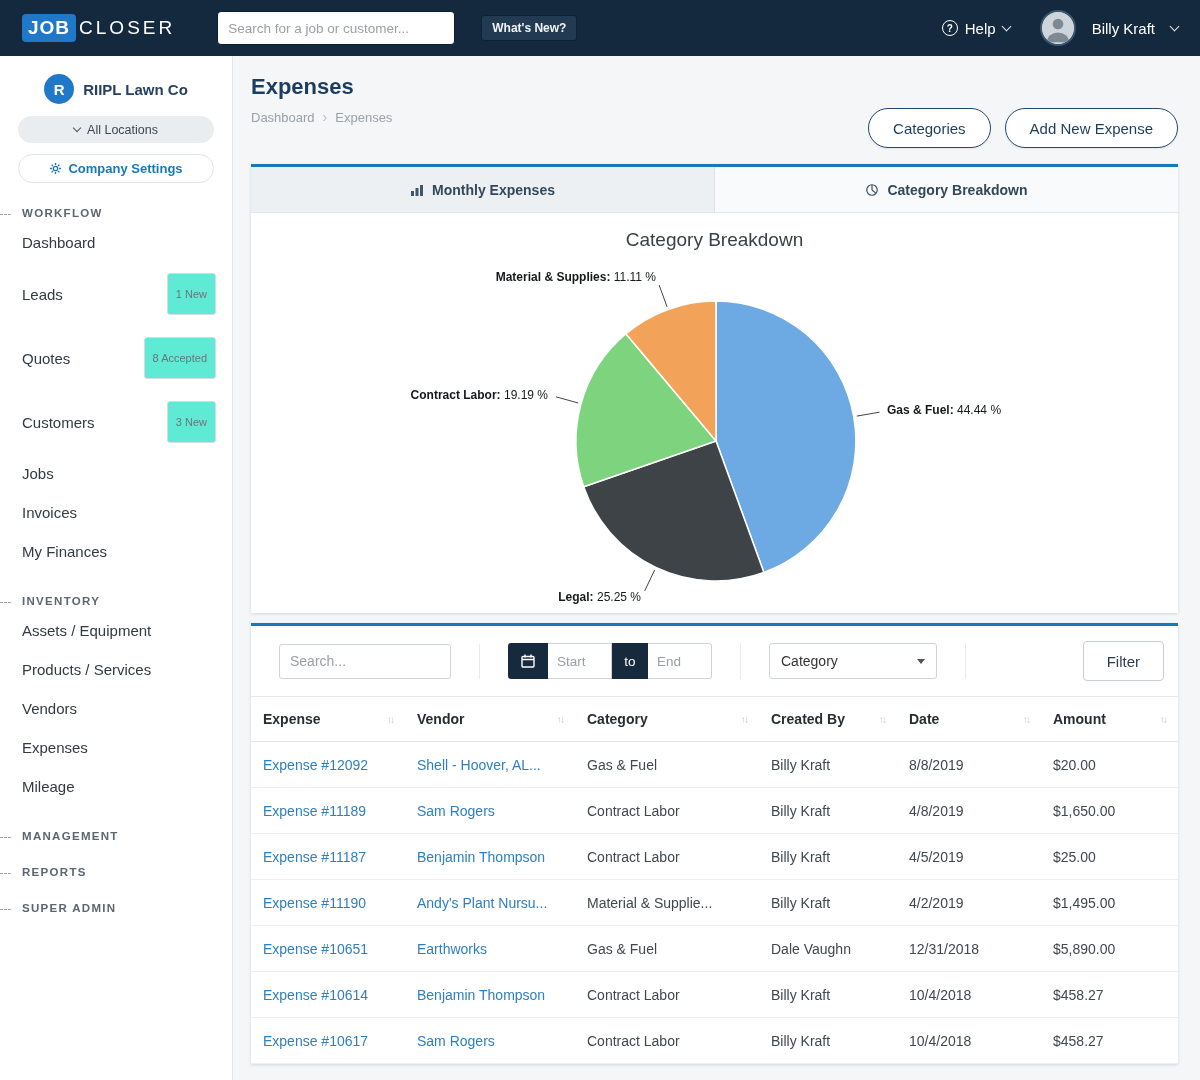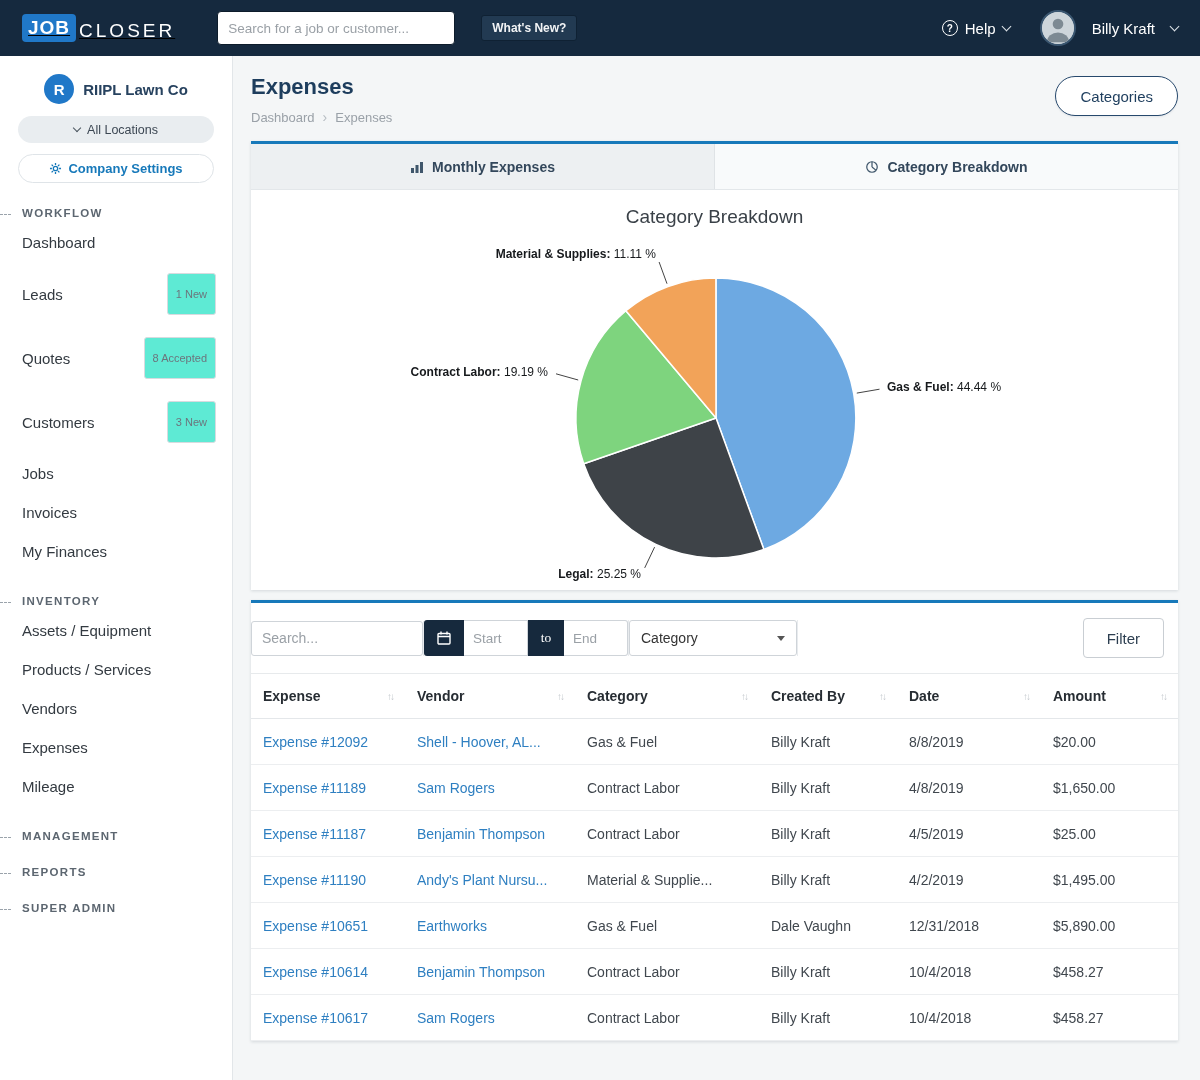--- a/index.html
+++ b/index.html
@@ -2,21 +2,21 @@
 <html><head>
 <meta charset="utf-8">
 <style>
   * { box-sizing: border-box; margin: 0; padding: 0; }
   html, body { width: 1200px; height: 1080px; overflow: hidden; }
   body { font-family: "Liberation Sans", sans-serif; background: #f4f6f7; position: relative; }
 
   
   .navbar { position: absolute; top: 0; left: 0; width: 1200px; height: 56px;
             background: #15293e; display: flex; align-items: center; padding: 0 22px; z-index: 10; }
-  .logo { display: flex; align-items: flex-end; gap: 3px; text-decoration: underline; }
+  .logo { display: flex; align-items: center; gap: 3px; }
   .logo-job { background: #2078c8; color: #fff; font-weight: bold; font-size: 19px;
               letter-spacing: 1px; padding: 3px 6px; border-radius: 4px; }
   .logo-closer { color: #fff; font-size: 19px; letter-spacing: 3px; font-weight: normal; }
   .nav-search { margin-left: 42px; width: 238px; height: 34px; border-radius: 4px;
                 border: 1px solid #0d1c2b; padding: 0 10px; font-size: 13.5px; color: #333;
                 font-family: "Liberation Sans", sans-serif; }
   .nav-search::placeholder { color: #9aa0a6; }
   .whats-new { margin-left: 26px; background: #223a52; color: #f2f4f6; border: 1px solid #0f2133;
                font-size: 12px; font-weight: bold; padding: 5px 10px; border-radius: 3px; cursor: pointer;
                font-family: "Liberation Sans", sans-serif; }
@@ -58,21 +58,21 @@
   
   .main { position: absolute; top: 56px; left: 233px; right: 0; bottom: 0;
           padding: 12px 22px 0 18px; background: #f4f6f7; overflow: hidden; }
   .page-header { display: flex; justify-content: space-between; align-items: flex-start; padding: 6px 0 16px; }
   .page-title { font-size: 22px; font-weight: bold; color: #1d3d5d; }
   .breadcrumb { margin-top: 9px; font-size: 13px; color: #9aa1a8; display: flex; align-items: center; gap: 8px; }
   .crumb-sep { color: #b6bcc2; font-size: 14px; }
   .header-buttons { display: flex; gap: 14px; padding-top: 2px; }
   .pill-btn { height: 40px; padding: 0 24px; border-radius: 20px; background: #fff;
               border: 1px solid #27496d; color: #1d3d5d; font-size: 15px; cursor: pointer;
-              font-family: "Liberation Sans", sans-serif; box-shadow: 0 1px 2px rgba(20,40,60,.08); }
+              font-family: "Liberation Sans", sans-serif; box-shadow: 0 1px 2px rgba(20,40,60,.08); margin-top: 32px; }
 
   .card { background: #fff; border-top: 3px solid #1779ba; box-shadow: 0 1px 3px rgba(20,40,60,.14); }
 
   
   .tabs { display: flex; height: 46px; border-bottom: 1px solid #e3e7ea; }
   .tab { flex: 1; display: flex; align-items: center; justify-content: center; gap: 8px;
          font-size: 14px; font-weight: bold; color: #33475b; background: #edf0f2;
          border-right: 1px solid #dfe3e6; cursor: pointer; }
   .tab:last-child { border-right: none; }
   .tab.active { background: #f8fafb; }
@@ -81,32 +81,32 @@
   .chart-body { padding-top: 16px; }
   .chart-title { text-align: center; font-size: 19px; color: #3a4148; }
   .pie-area { position: relative; height: 356px; margin-top: 6px; width: 100%; }
   .pie-area svg { position: absolute; top: 0; left: 0; }
   .pie-label { position: absolute; font-size: 12px; color: #16191c; white-space: nowrap; }
   .pie-label b { font-weight: bold; }
 
   
   .table-card { margin-top: 10px; }
   .filter-row { display: flex; align-items: center; padding: 15px 0; border-bottom: 1px solid #e7eaec; }
-  .f-cell { padding: 0 0; border-right: 1px solid #e8ebee; display: flex; align-items: center; }
+  .f-cell { padding: 0 28px; border-right: 1px solid #e8ebee; display: flex; align-items: center; }
   .f-cell:last-child { border-right: none; margin-left: auto; padding-right: 14px; }
   .search-input { width: 172px; height: 35px; border: 1px solid #cfd4d9; border-radius: 3px;
                   padding: 0 10px; font-size: 14px; color: #333; font-family: "Liberation Sans", sans-serif; }
   .search-input::placeholder, .date-input::placeholder { color: #9aa0a6; }
   .date-group { display: flex; align-items: stretch; height: 36px; }
   .cal-btn { width: 40px; background: #16293d; border: none; border-radius: 3px 0 0 3px;
              display: flex; align-items: center; justify-content: center; cursor: pointer; }
   .date-input { width: 64px; border: 1px solid #cfd4d9; border-left: none; padding: 0 9px;
                 font-size: 13.5px; color: #333; font-family: "Liberation Sans", sans-serif; }
   .to-box { width: 36px; background: #16293d; color: #fff; display: flex; align-items: center;
-            justify-content: center; font-size: 13.5px; font-family: Liberation Serif, serif; }
+            justify-content: center; font-size: 13.5px; }
   .end-input { border-radius: 0 3px 3px 0; }
   .select-box { height: 36px; border: 1px solid #cfd4d9; border-radius: 3px; background: #fff;
                 display: flex; align-items: center; justify-content: space-between;
                 padding: 0 11px; font-size: 14px; color: #333; cursor: pointer; }
   .select-category { width: 168px; }
   .select-user { width: 148px; }
   .caret { width: 0; height: 0; border-left: 4px solid transparent; border-right: 4px solid transparent;
            border-top: 5px solid #555; }
   .filter-btn { height: 40px; padding: 0 23px; border: 1px solid #c9ced3; border-radius: 4px;
                 background: #fff; font-size: 15px; color: #2c3e50; cursor: pointer;
@@ -221,20 +221,21 @@
     <div>
       <div class="page-title">Expenses</div>
       <div class="breadcrumb">
         <span>Dashboard</span>
         <span class="crumb-sep">›</span>
         <span>Expenses</span>
       </div>
     </div>
     <div class="header-buttons">
       <button class="pill-btn">Categories</button>
+      <button class="pill-btn">Add New Expense</button>
     </div>
   </div>
 
   <section class="card">
     <div class="tabs">
       <div class="tab">
         <svg width="14" height="12" viewBox="0 0 14 12">
           <g fill="#3f566b">
             <rect x="1" y="7" width="3" height="5"></rect>
             <rect x="5.5" y="4" width="3" height="8"></rect>

